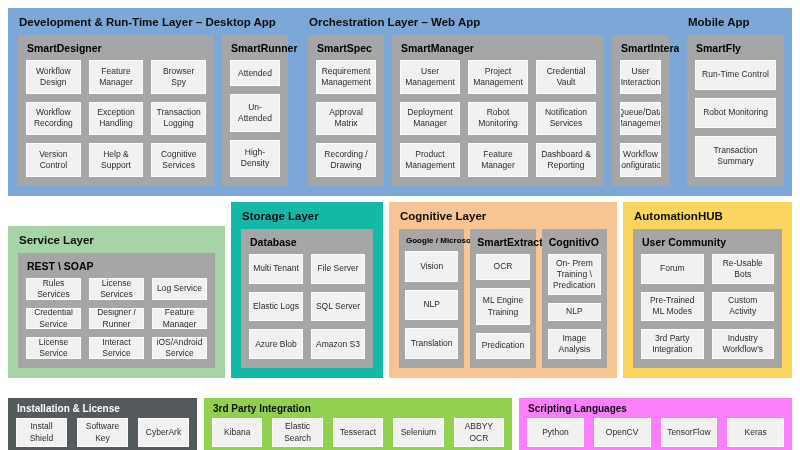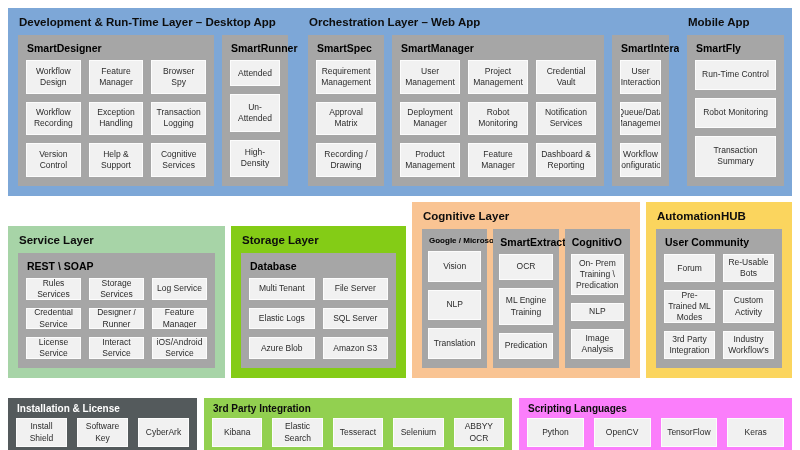--- a/index.html
+++ b/index.html
@@ -24,21 +24,21 @@
 
   
   .sec-dev{width:290px;}  .sec-orch{width:381px;}  .sec-mobile{flex:1;padding:6px 8px 10px 8px;}
   .sec-blue{background:#7DA7D7;}
   .g-designer{width:196px;} .g-runner{flex:1;}
   .g-spec{width:76px;} .g-manager{flex:1;} .g-interact{width:57px;}
   .g-fly{flex:1;}
 
   
   .sec-service{width:217px;background:#A7D4A7;margin-top:24px;}
-  .sec-storage{width:175px;background:#84cc16;margin-top:24px;}
+  .sec-storage{width:152px;background:#14b8a6;}
   .sec-cog{width:228px;background:#F9C493;}
   .sec-hub{flex:1;background:#FBD55E;}
   .sec-cog .groups{gap:6px;}
   .g-cog{flex:1;padding:6px 6px 9px 6px;}
 
   
   .row3 .section{padding:4px 8px 8px 8px;}
   .row3 .section-title{font-size:10px;margin:1px 0 4px 1px;}
   .sec-install{width:189px;background:#545A5C;}
   .sec-install .section-title{color:#ffffff;}
@@ -136,21 +136,21 @@
 
   <div class="row row2">
 
     <div class="section sec-service">
       <div class="section-title">Service Layer</div>
       <div class="groups">
         <div class="group g-fly">
           <div class="group-title">REST \ SOAP</div>
           <div class="cells cols-3">
               <div class="cell">Rules Services</div>
-              <div class="cell">Storage Services</div>
+              <div class="cell">License Services</div>
               <div class="cell">Log Service</div>
               <div class="cell">Credential Service</div>
               <div class="cell">Designer / Runner</div>
               <div class="cell">Feature Manager</div>
               <div class="cell">License Service</div>
               <div class="cell">Interact Service</div>
               <div class="cell">iOS/Android Service</div>
             </div>
         </div>
       </div>

